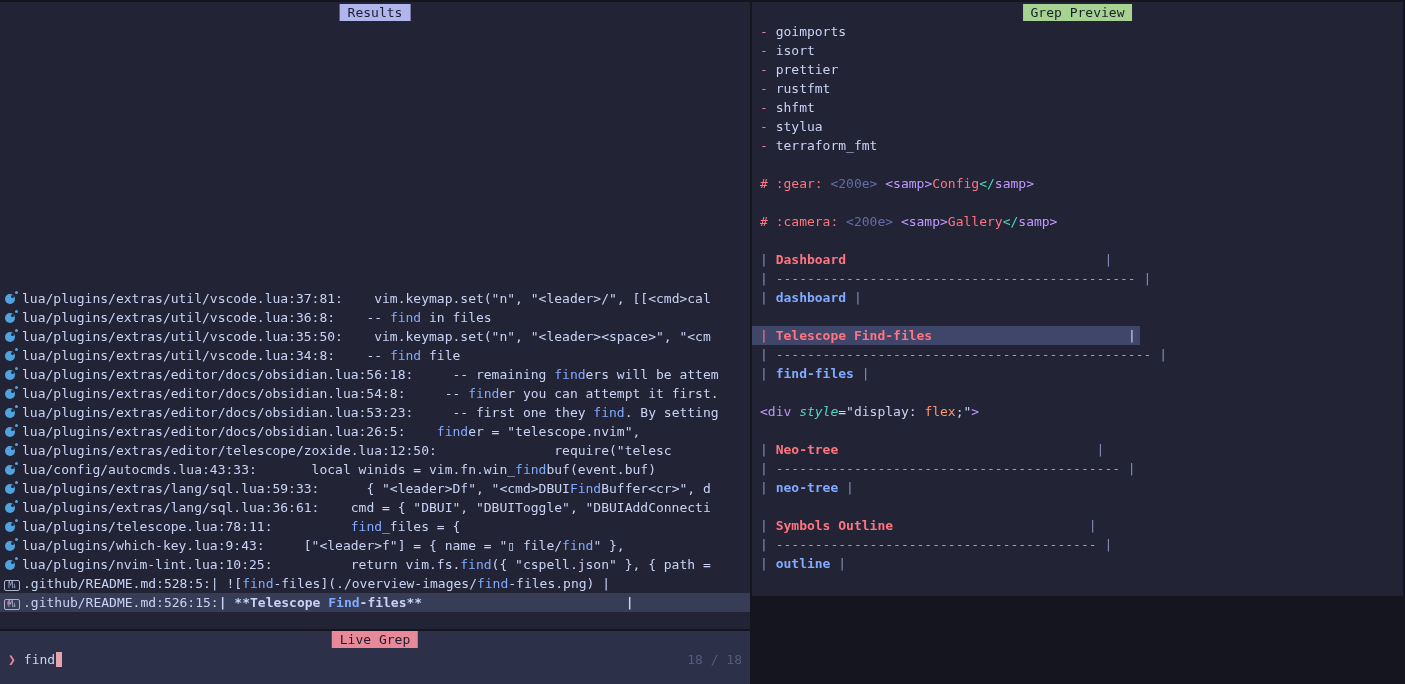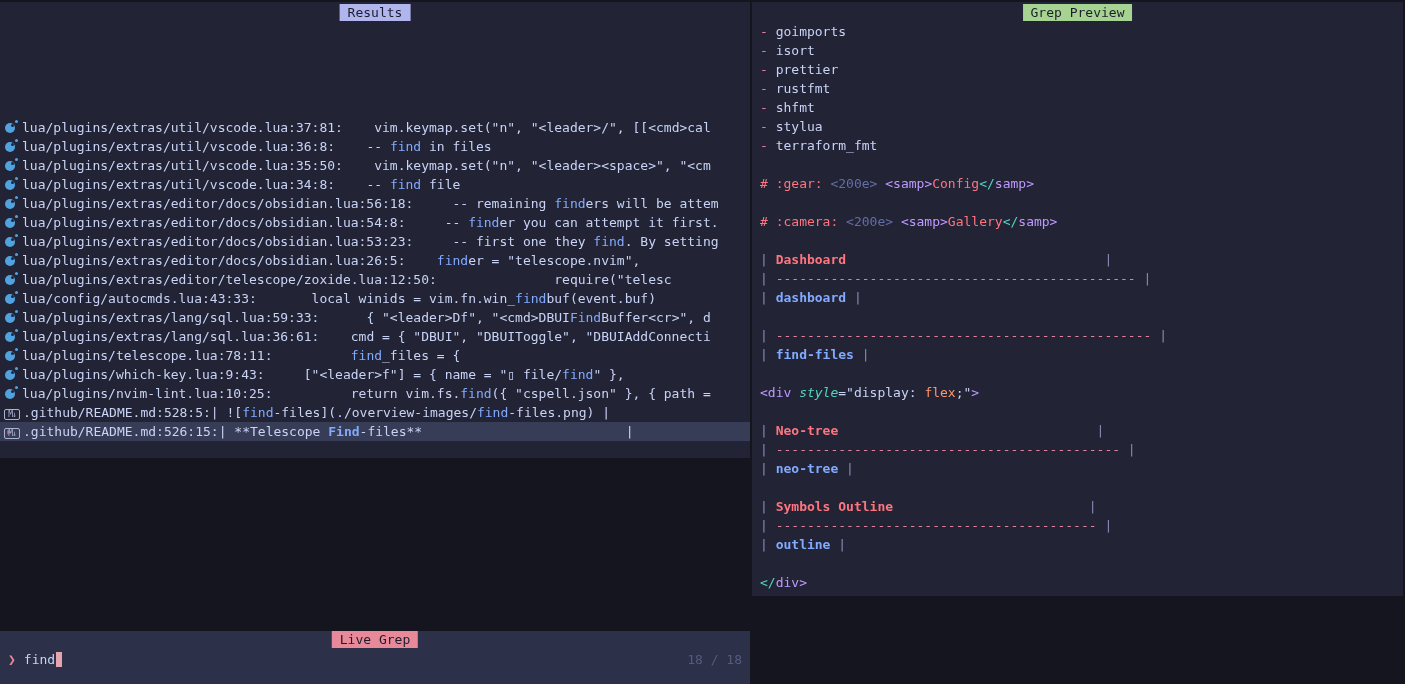--- a/index.html
+++ b/index.html
@@ -1,20 +1,20 @@
 <!DOCTYPE html>
 <html><head>
 <meta charset="utf-8">
 <style>
   * { margin:0; padding:0; box-sizing:border-box; }
   html,body { width:1405px; height:684px; background:#14151f; overflow:hidden; }
   body { font-family:"DejaVu Sans Mono", monospace; font-size:13px; line-height:19px; color:#c8d3f5; }
 
   .panel { position:absolute; background:#222436; overflow:hidden; }
-  #results-panel { left:0; top:2px; width:750px; height:456px; }
+  #results-panel { left:0; top:2px; width:750px; height:627px; }
   #prompt-panel  { left:0; top:631px; width:750px; height:53px; background:#2c3048; }
   #preview-panel { left:752px; top:2px; width:651px; height:594px; }
 
   .float-title { position:absolute; top:2px; left:50%; transform:translateX(-50%);
                  height:17px; line-height:17px; padding:0 8px; color:#1b1d2b; white-space:pre; }
   #results-title { background:#b0b5ee; }
   #preview-title { background:#a6d392; }
   #prompt-title  { background:#e8899a; top:0; }
 
   #results-list { position:absolute; left:0; right:0; bottom:17px; }
@@ -32,21 +32,21 @@
   .ficon.md { width:16px; height:11px; margin-top:4px; margin-right:3px; border:1px solid #aab3d2;
               border-radius:2px; color:#aab3d2; font-size:8px; line-height:9px; text-align:center;
               letter-spacing:-1px; overflow:hidden; }
 
   #preview-content { position:absolute; left:0; top:20px; right:0; }
   .pline { min-height:19px; padding:0 4px 0 8px; white-space:pre; width:fit-content; }
   .pline.hl { background:#40466a; min-width:382px; }
 
   
   .fg      { color:#c8d3f5; }
-  .fgb     { color:#c8d3f5; font-weight:normal; }
+  .fgb     { color:#c8d3f5; font-weight:bold; }
   .match   { color:#82aaff; }
   .matchb  { color:#82aaff; font-weight:bold; }
   .blueb   { color:#82aaff; font-weight:bold; }
   .red     { color:#ff757f; }
   .redb    { color:#ff757f; font-weight:bold; }
   .pink    { color:#e0819e; }
   .pipe    { color:#848cb8; }
   .comment { color:#636da6; }
   .purple  { color:#c099ff; }
   .teal    { color:#4fd6be; }
@@ -105,20 +105,21 @@
       <div class="pline"><span class="pink">- </span><span class="fg">terraform_fmt</span></div>
       <div class="pline"></div>
       <div class="pline"><span class="red"># :gear: </span><span class="comment">&lt;200e&gt;</span><span class="fg"> </span><span class="purple">&lt;samp&gt;</span><span class="red">Config</span><span class="teal">&lt;/</span><span class="purple">samp&gt;</span></div>
       <div class="pline"></div>
       <div class="pline"><span class="red"># :camera: </span><span class="comment">&lt;200e&gt;</span><span class="fg"> </span><span class="purple">&lt;samp&gt;</span><span class="red">Gallery</span><span class="teal">&lt;/</span><span class="purple">samp&gt;</span></div>
       <div class="pline"></div>
       <div class="pline"><span class="pipe">| </span><span class="redb">Dashboard</span><span class="fg">                                 </span><span class="pipe">|</span></div>
       <div class="pline"><span class="pipe">| </span><span class="pink">----------------------------------------------</span><span class="pipe"> |</span></div>
       <div class="pline"><span class="pipe">| </span><span class="blueb">dashboard</span><span class="pipe"> |</span></div>
       <div class="pline"></div>
+      <div class="pline hl"><span class="red">| </span><span class="redb">Telescope Find-files</span><span class="fg">                         </span><span class="fg">|</span></div>
       <div class="pline"><span class="pipe">| </span><span class="pink">------------------------------------------------</span><span class="pipe"> |</span></div>
       <div class="pline"><span class="pipe">| </span><span class="blueb">find-files</span><span class="pipe"> |</span></div>
       <div class="pline"></div>
       <div class="pline"><span class="purple">&lt;div </span><span class="tealit">style</span><span class="fg">="display: </span><span class="orange">flex</span><span class="fg">;"</span><span class="purple">&gt;</span></div>
       <div class="pline"></div>
       <div class="pline"><span class="pipe">| </span><span class="redb">Neo-tree</span><span class="fg">                                 </span><span class="pipe">|</span></div>
       <div class="pline"><span class="pipe">| </span><span class="pink">--------------------------------------------</span><span class="pipe"> |</span></div>
       <div class="pline"><span class="pipe">| </span><span class="blueb">neo-tree</span><span class="pipe"> |</span></div>
       <div class="pline"></div>
       <div class="pline"><span class="pipe">| </span><span class="redb">Symbols Outline</span><span class="fg">                         </span><span class="pipe">|</span></div>

